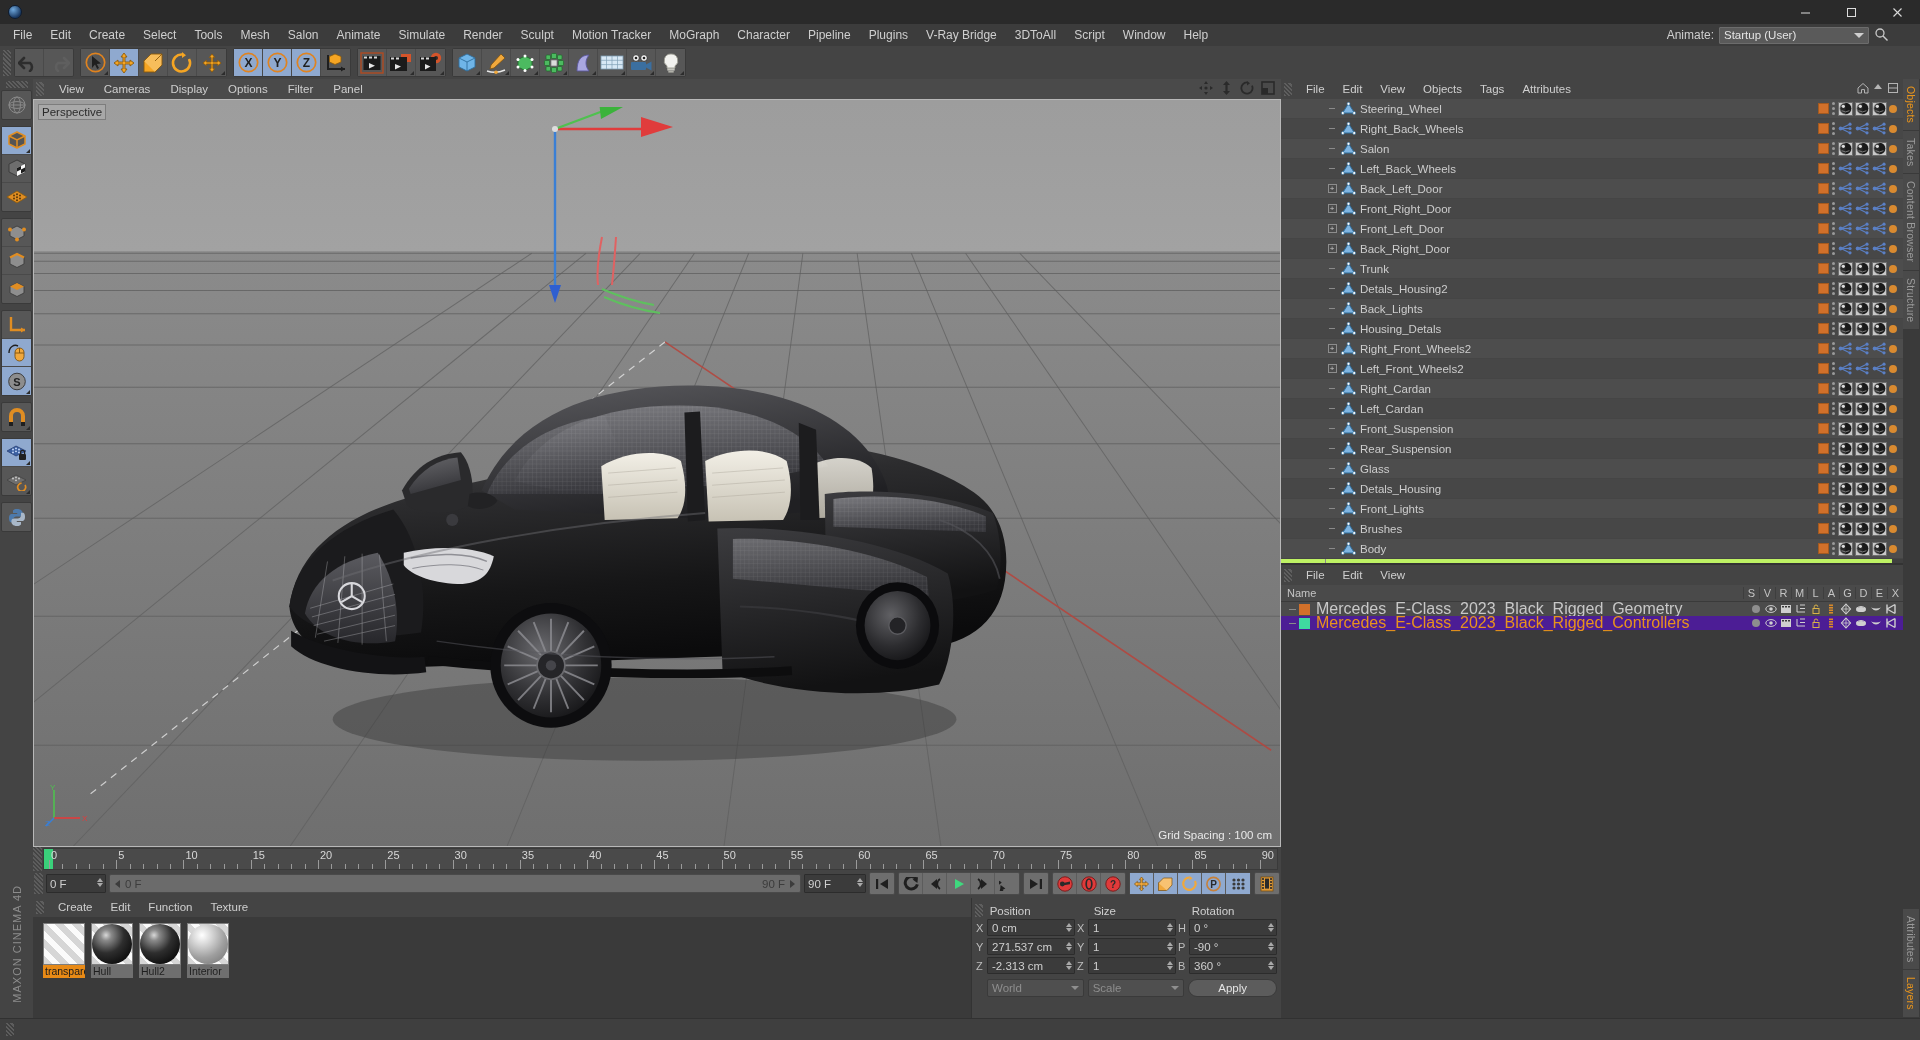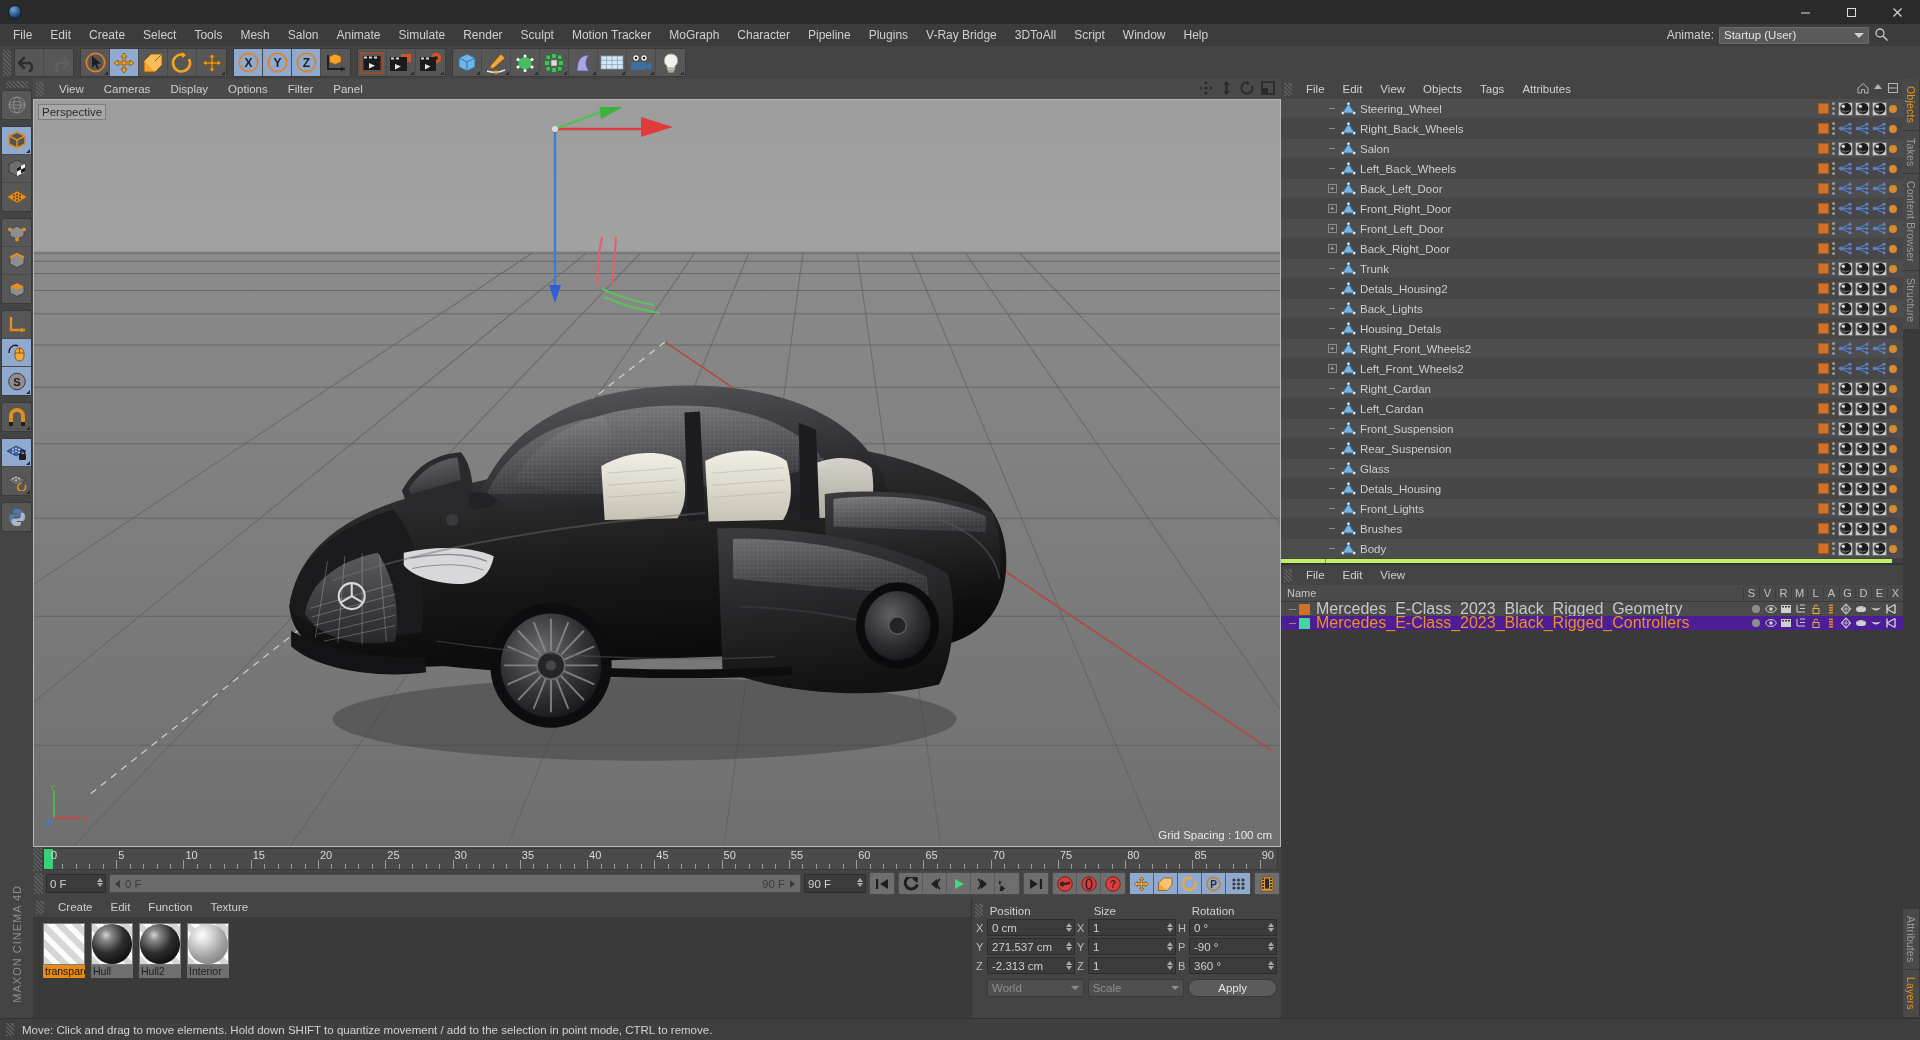--- a/index.html
+++ b/index.html
@@ -2899,16 +2899,15 @@
       <div class="dock-sp"></div>
       <div id="dock-bottom">
           <div class="dock-tab">Attributes</div>
           <div class="dock-tab active">Layers</div>
         </div>
     </div>
   </div>
 
   <div class="statusbar">
     <div class="grip"></div>
-    <div class="txt">Move: Click and drag to move elements. Hold down SHIFT to quantize movement / add to the selection in point mode, CTRL to remove.</div>
   </div>
 
 </div>
 
 </body></html>

